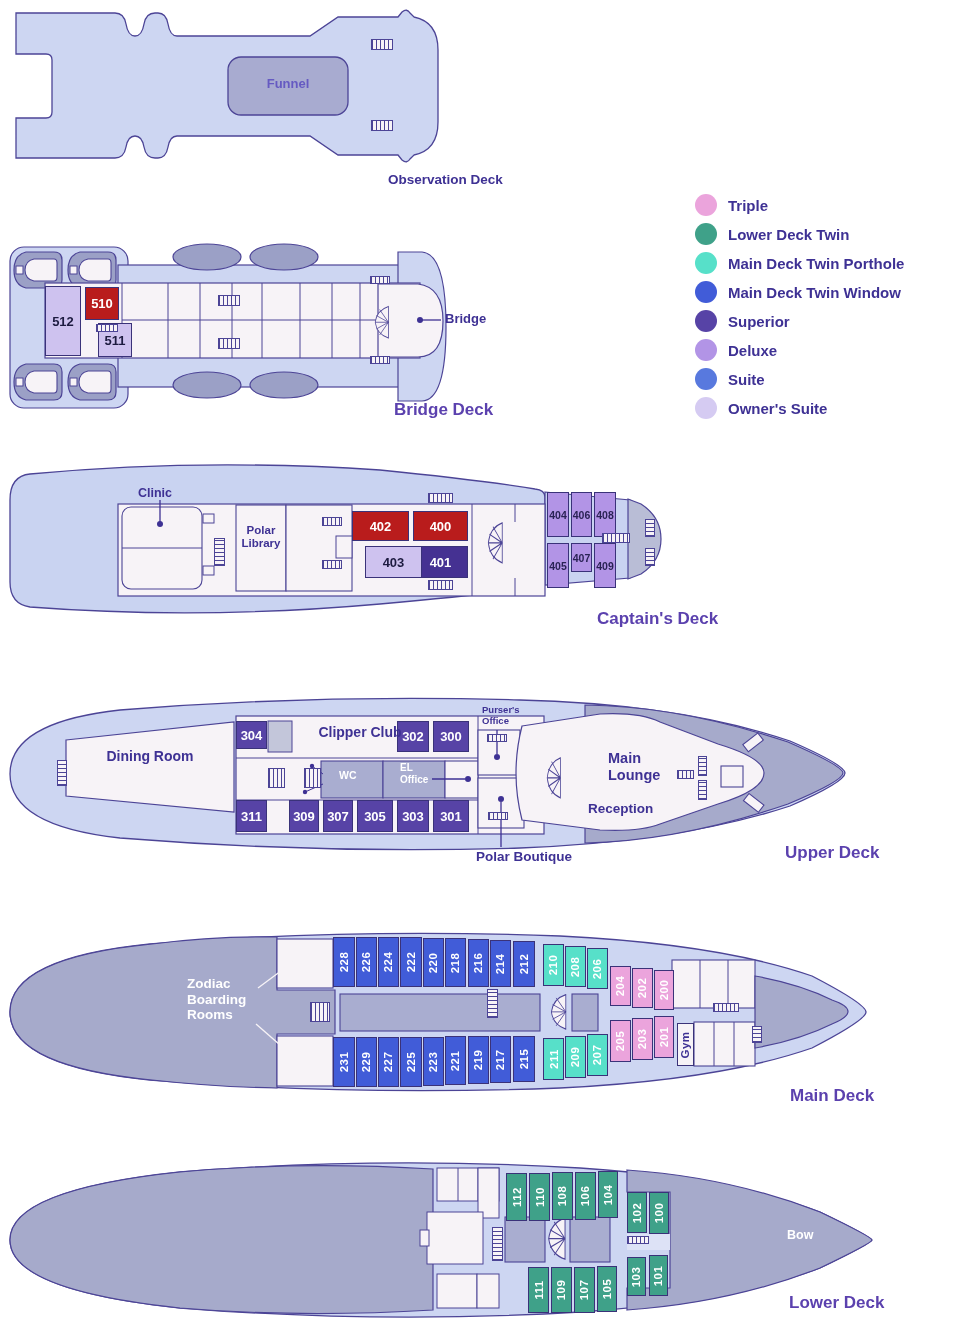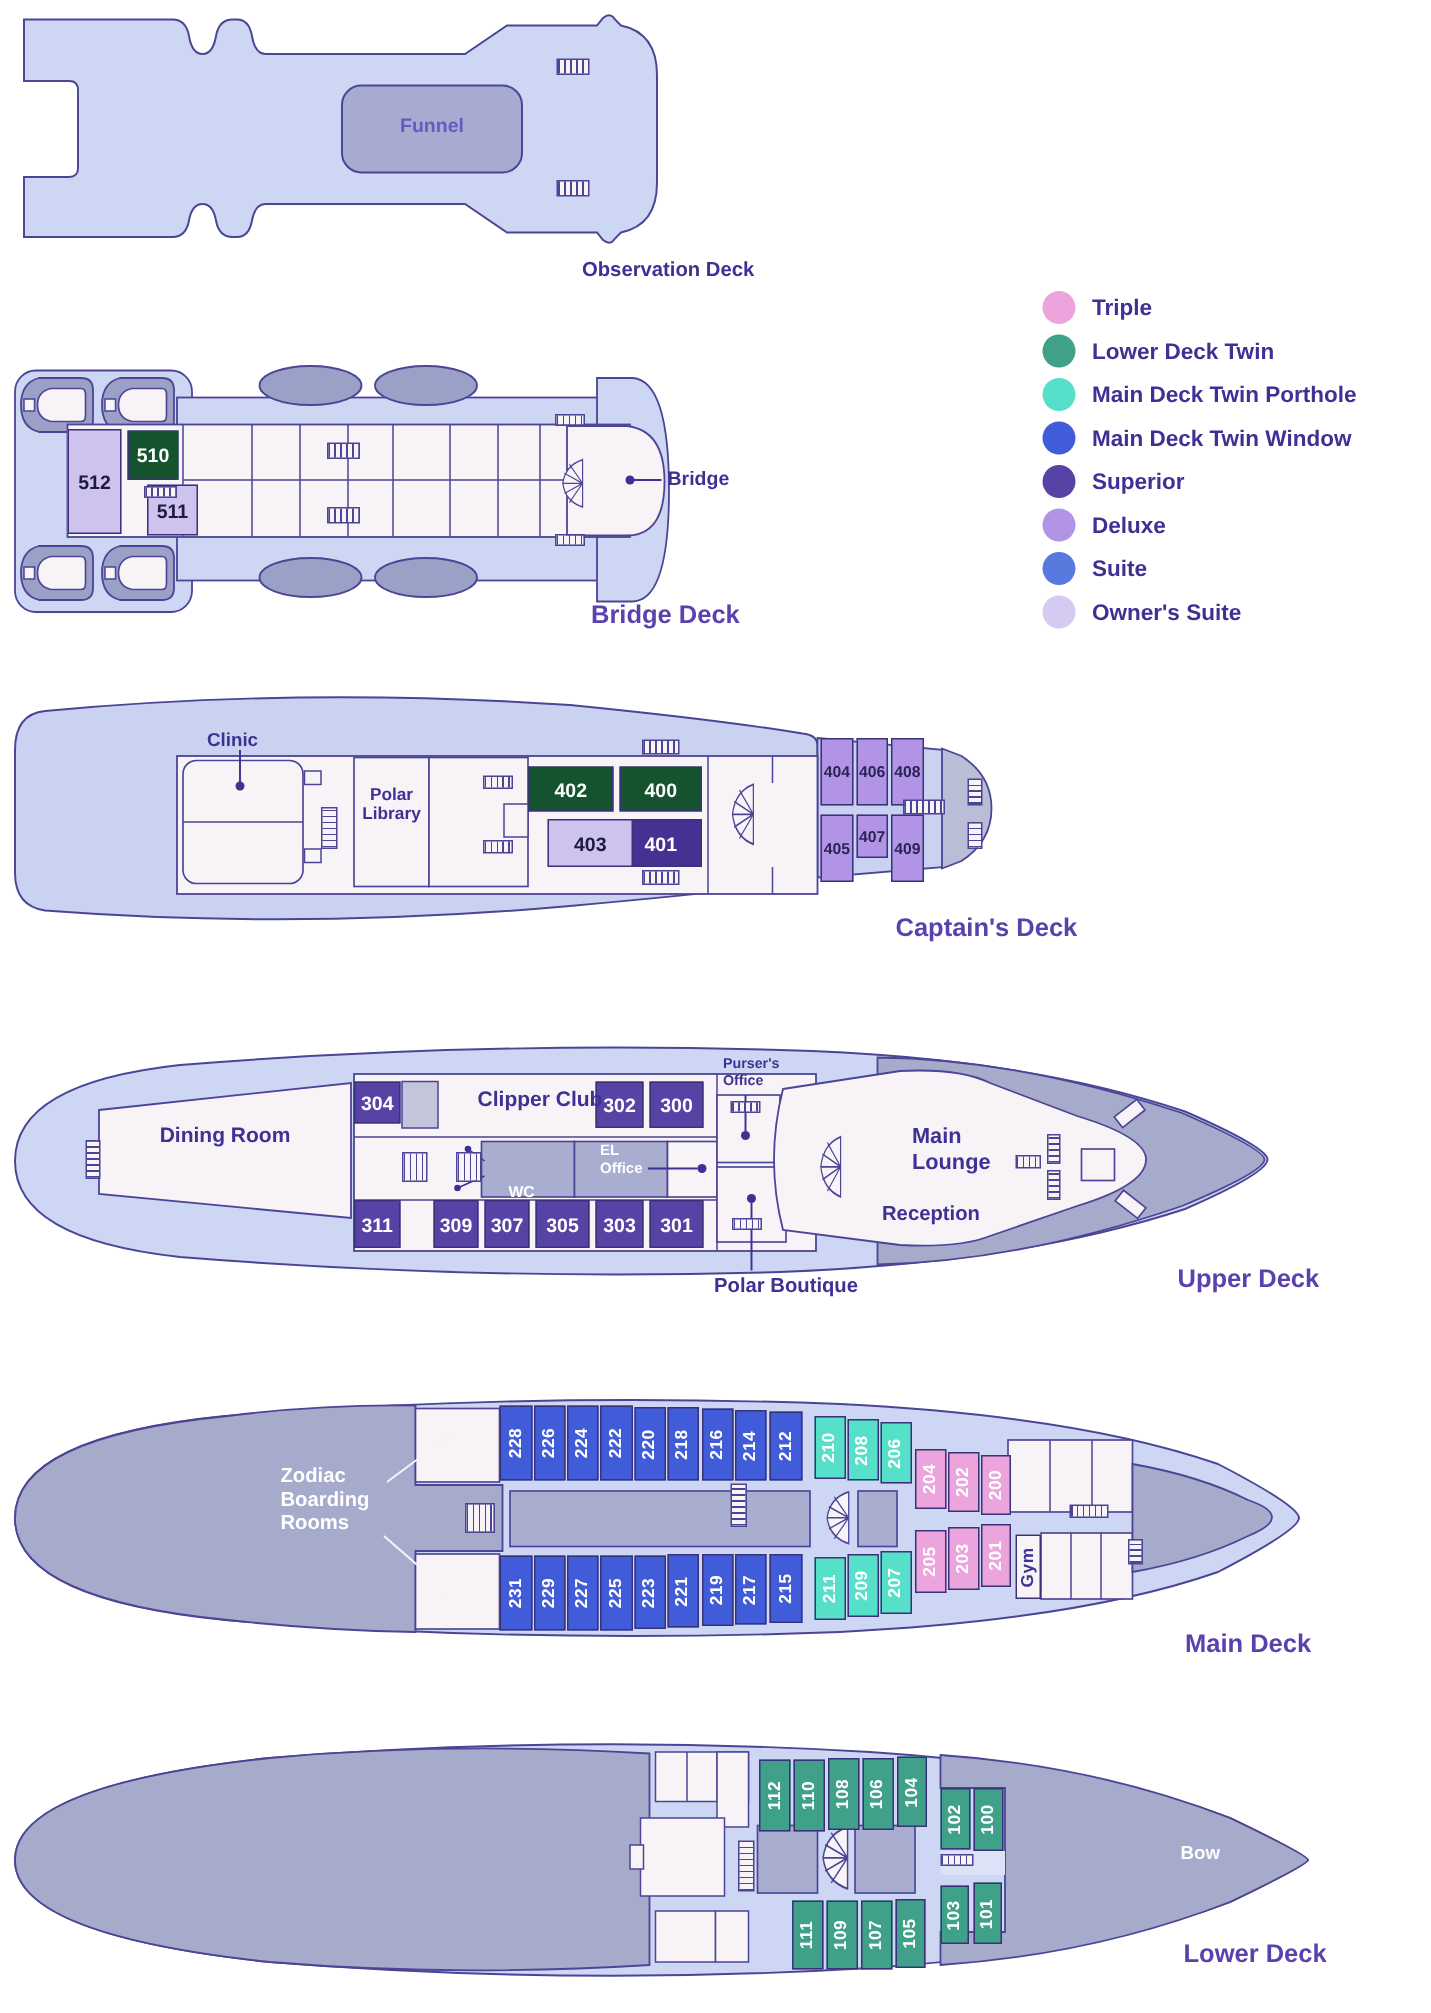--- a/index.html
+++ b/index.html
@@ -9,21 +9,21 @@
   .cab{position:absolute;box-sizing:border-box;border:1.2px solid #3a3279;display:flex;
        align-items:center;justify-content:center;font-weight:bold;font-size:13px;color:#fff;z-index:3;}
   .window{background:#415cd8}
   .porthole{background:#57e0c9}
   .triple{background:#eba4dc}
   .ltwin{background:#3fa189}
   .superior{background:#5743a6}
   .superior.dark{background:#453192}
   .deluxe{background:#b294e6;color:#2a2355}
   .owners{background:#cec2ef;color:#1d1b40}
-  .suite{background:#14532d}
+  .suite{background:#b91c1c}
   .gymcab{background:#f7f3f7;color:#3e3194}
   .rot span{transform:rotate(-90deg);display:block;font-size:11.5px;letter-spacing:.4px;white-space:nowrap;}
   .small{font-size:10.5px}
   .lbl{position:absolute;color:#3e3194;font-weight:bold;font-size:13px;z-index:4;line-height:1.15;}
   .title{font-size:17px;color:#5b41ae;}
   .wlbl{color:#ffffff;}
   .center{text-align:center;}
   .hatch{position:absolute;box-sizing:border-box;border:1px solid #4c4496;z-index:4;
          background:repeating-linear-gradient(90deg,#4c4496 0 1px,#f7f3f7 1px 4px);}
   .hatch.h{background:repeating-linear-gradient(0deg,#4c4496 0 1px,#f7f3f7 1px 4px);}
@@ -267,21 +267,21 @@
 <div class="hatch" style="left:322px;top:560px;width:20px;height:9px;"></div>
 <div class="hatch" style="left:428px;top:493px;width:25px;height:10px;"></div>
 <div class="hatch" style="left:428px;top:580px;width:25px;height:10px;"></div>
 <div class="hatch" style="left:602px;top:533px;width:28px;height:10px;"></div>
 <div class="hatch h" style="left:645px;top:519px;width:10px;height:18px;"></div>
 <div class="hatch h" style="left:645px;top:548px;width:10px;height:18px;"></div>
 <div class="lbl title" style="left:597px;top:609px;">Captain's Deck</div>
 
 <div class="lbl center" style="left:98px;top:748px;width:104px;font-size:14px;">Dining Room</div>
 <div class="lbl center" style="left:308px;top:724px;width:104px;font-size:14px;">Clipper Club</div>
-<div class="lbl wlbl" style="left:339px;top:769px;font-size:10.5px;margin-top:20px;">WC</div>
+<div class="lbl wlbl" style="left:339px;top:769px;font-size:10.5px;">WC</div>
 <div class="lbl wlbl" style="left:400px;top:762px;width:34px;font-size:10px;">EL Office</div>
 <div class="lbl" style="left:482px;top:705px;width:46px;font-size:9.5px;">Purser's Office</div>
 <div class="lbl" style="left:608px;top:750px;width:64px;font-size:14.5px;">Main Lounge</div>
 <div class="lbl" style="left:588px;top:801px;font-size:13.5px;">Reception</div>
 <div class="lbl" style="left:476px;top:849px;font-size:13.5px;">Polar Boutique</div>
 <div class="cab superior" style="left:433px;top:721px;width:36px;height:31px;">
       <span>300</span>
     </div>
 <div class="cab superior" style="left:433px;top:800px;width:36px;height:32px;">
       <span>301</span>

